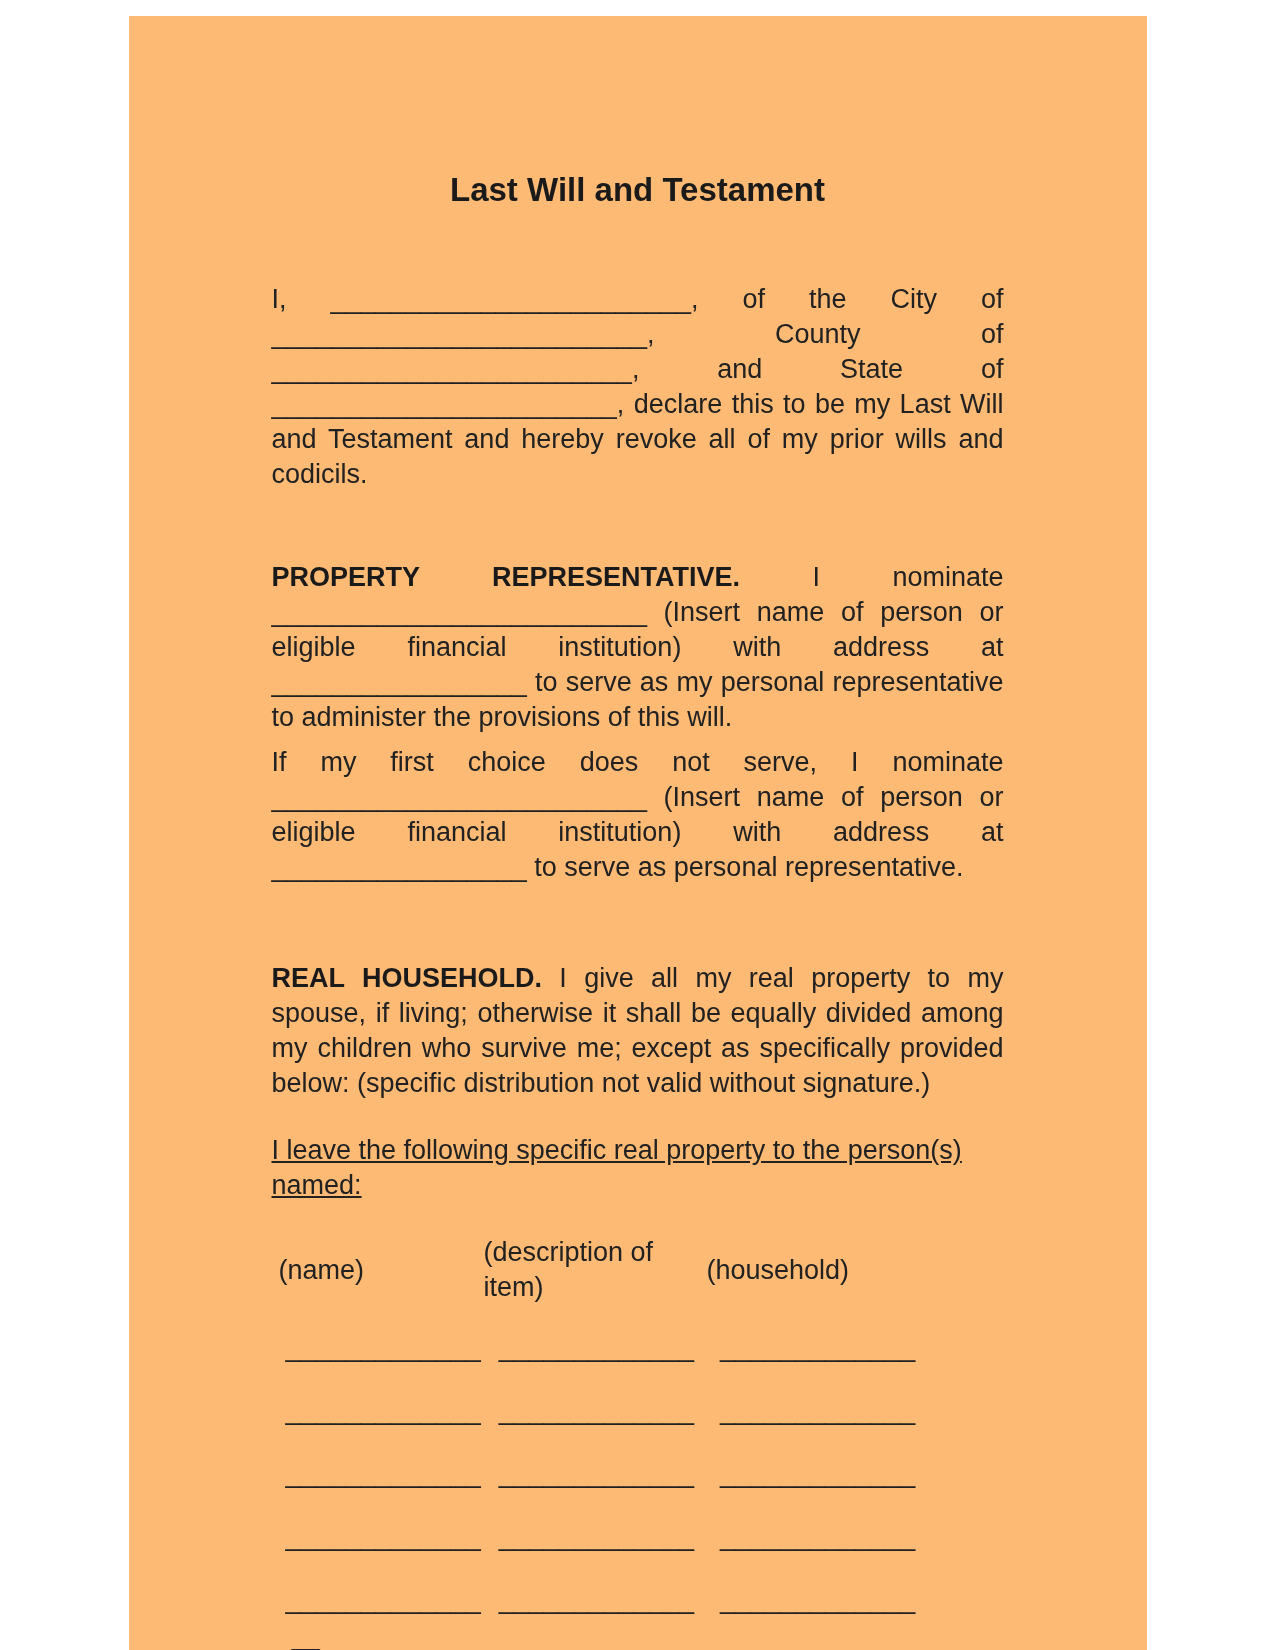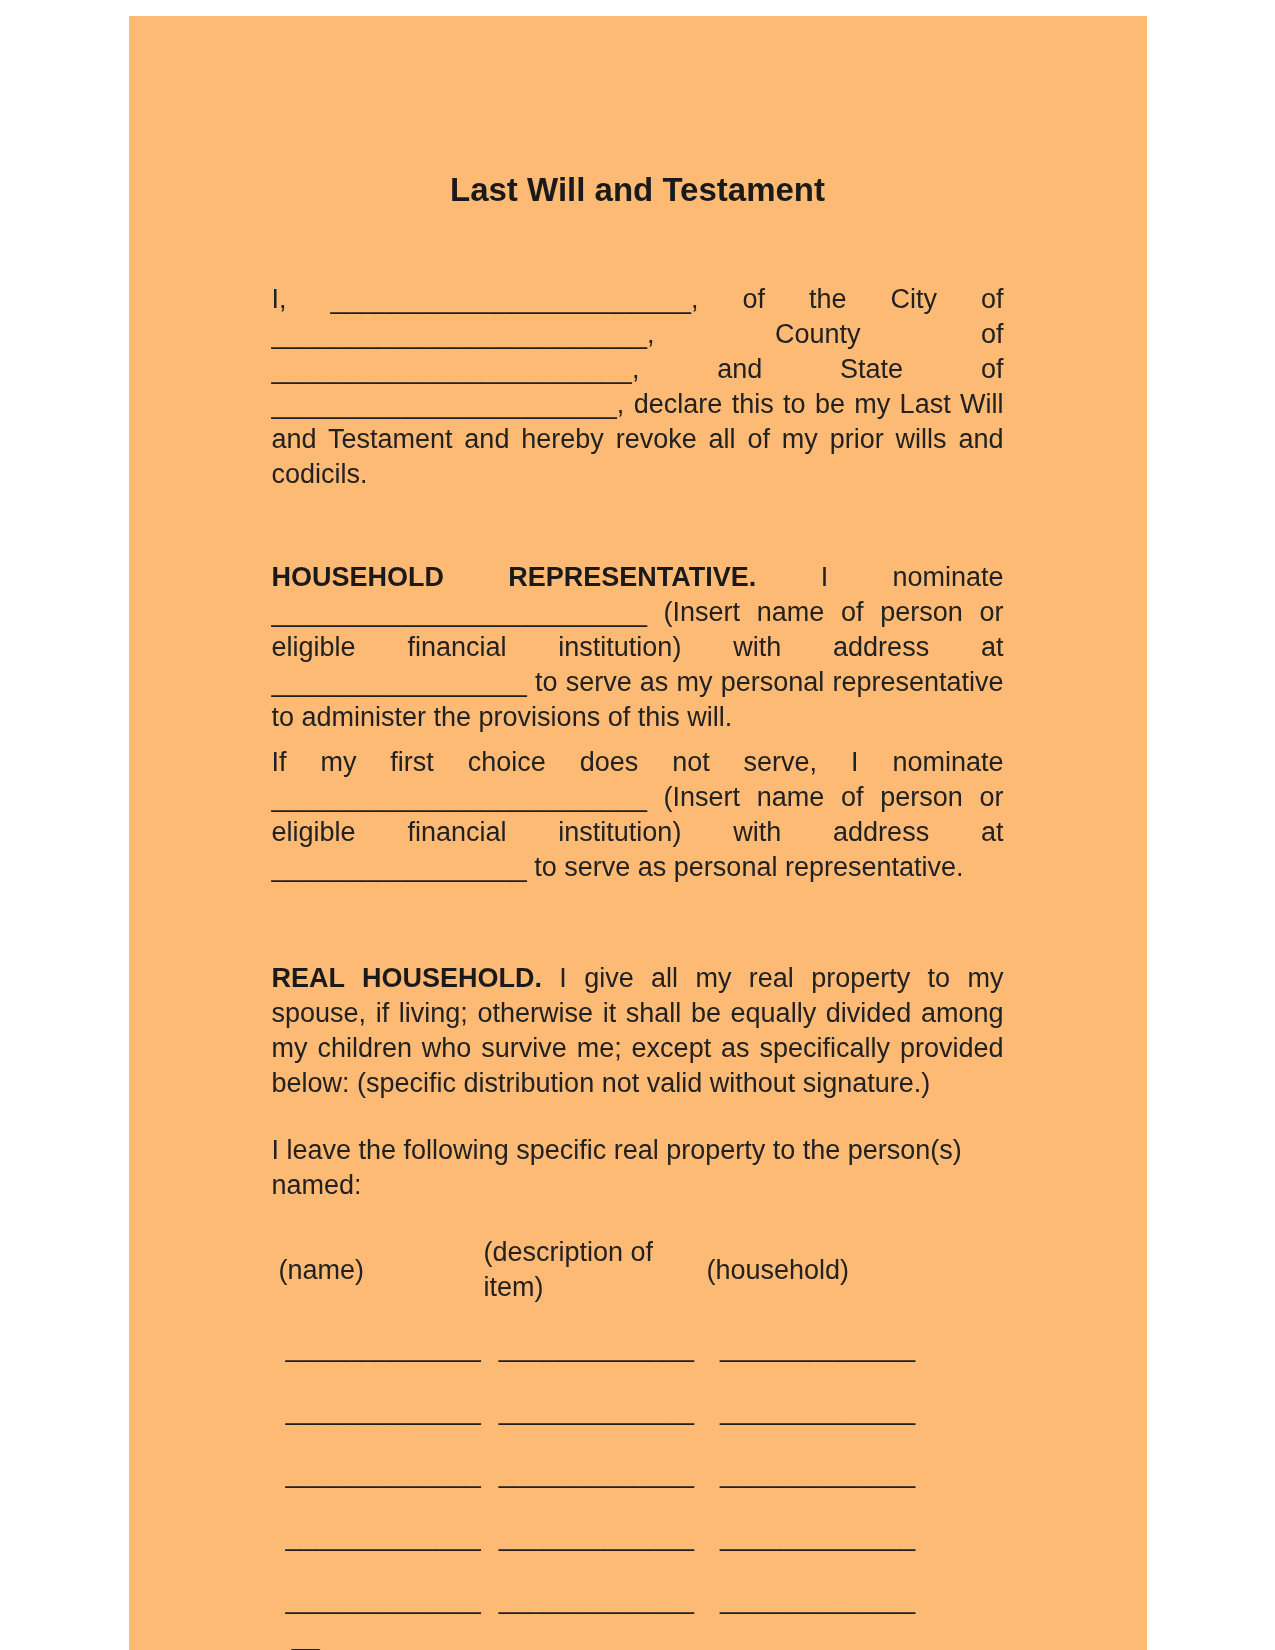--- a/index.html
+++ b/index.html
@@ -28,21 +28,21 @@
     color: #1a1a1a;
   }
 
   p { margin: 0; text-align: justify; }
   p b { font-weight: bold; color: #1a1a1a; }
 
   .p-opening { margin-top: 71px; }
   .p-pr-first { margin-top: 68px; }
   .p-pr-alt { margin-top: 10px; }
   .p-real-property { margin-top: 76px; }
-  .p-lead-in { margin-top: 32px; text-align: left; }
+  .p-lead-in { margin-top: 32px; text-align: left; text-decoration: underline; }
 
   .table-header {
     margin-top: 32px;
     display: flex;
     padding-left: 7px;
     text-align: left;
     align-items: center;
   }
   .th-name { width: 205px; flex: 0 0 205px; }
   .th-desc { width: 223px; flex: 0 0 223px; }
@@ -79,21 +79,21 @@
 </style>
 </head>
 <body>
 
 <div class="page">
 
   <h1 class="doc-title">Last Will and Testament</h1>
 
   <p class="p-opening"><span>I, ________________________, of the City of _________________________, County of ________________________, and State of _______________________, declare this to be my Last Will and Testament and hereby revoke all of my prior wills and codicils.</span></p>
 
-  <p class="p-pr-first"><b>HOUSEHOLD REPRESENTATIVE.</b><span> I nominate _________________________ (Insert name of person or eligible financial institution) with address at _________________ to serve as my personal representative to administer the provisions of this will.</span></p>
+  <p class="p-pr-first"><b>PROPERTY REPRESENTATIVE.</b><span> I nominate _________________________ (Insert name of person or eligible financial institution) with address at _________________ to serve as my personal representative to administer the provisions of this will.</span></p>
 
   <p class="p-pr-alt"><span>If my first choice does not serve, I nominate _________________________ (Insert name of person or eligible financial institution) with address at _________________ to serve as personal representative.</span></p>
 
   <p class="p-real-property"><b>REAL HOUSEHOLD.</b><span> I give all my real property to my spouse, if living; otherwise it shall be equally divided among my children who survive me; except as specifically provided below: (specific distribution not valid without signature.)</span></p>
 
   <p class="p-lead-in">I leave the following specific real property to the person(s) named:</p>
 
   <div class="table-header">
     <span class="th-name">(name)</span>
     <span class="th-desc">(description of item)</span>

